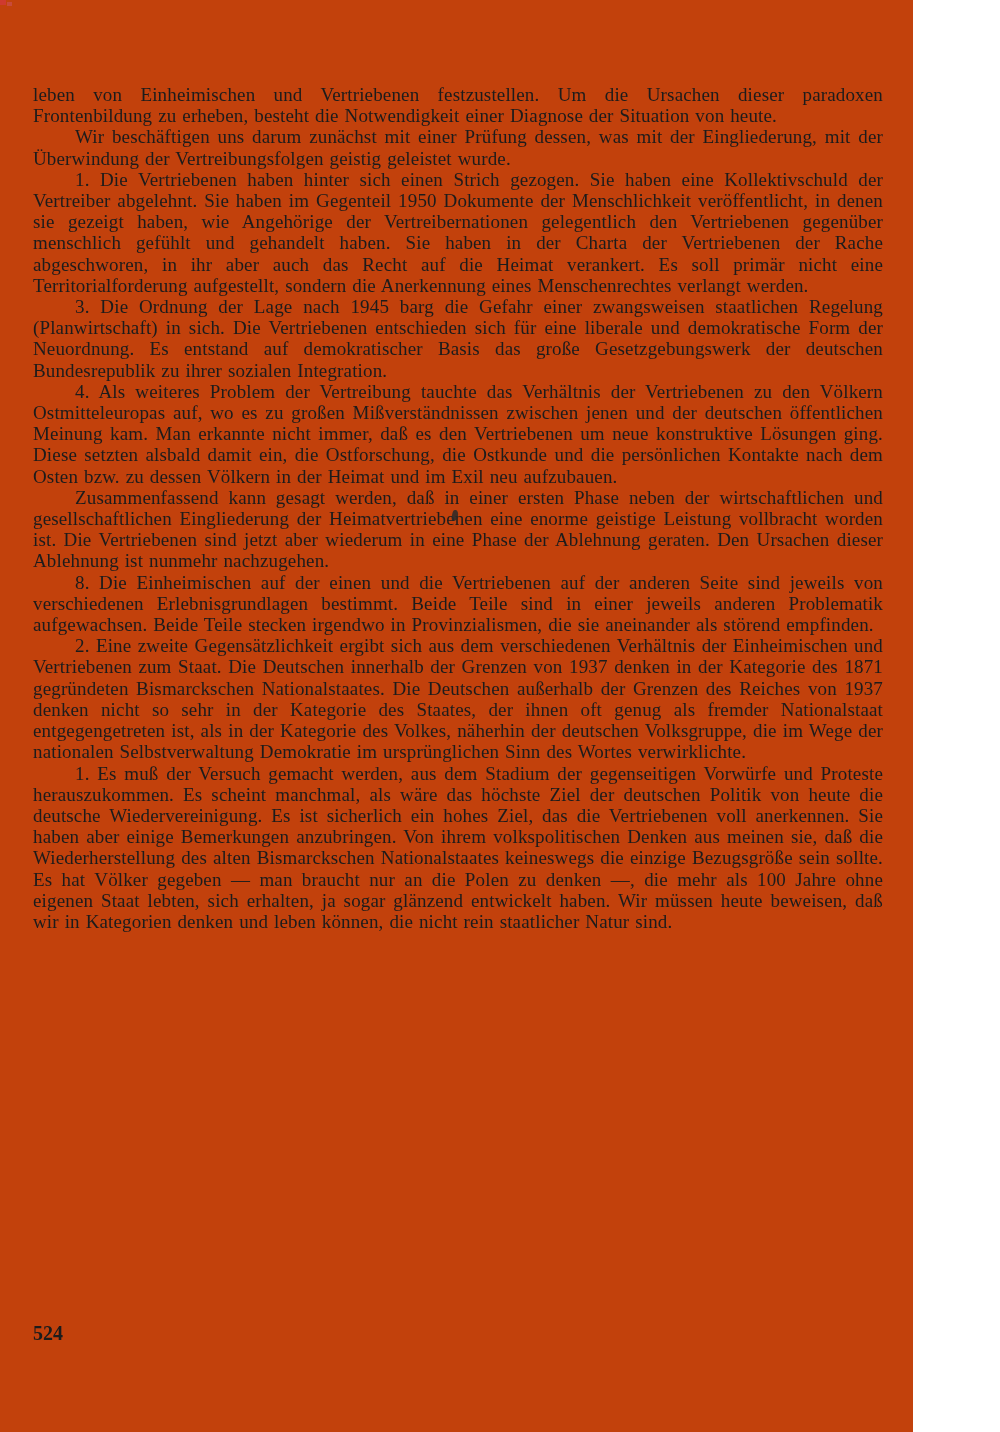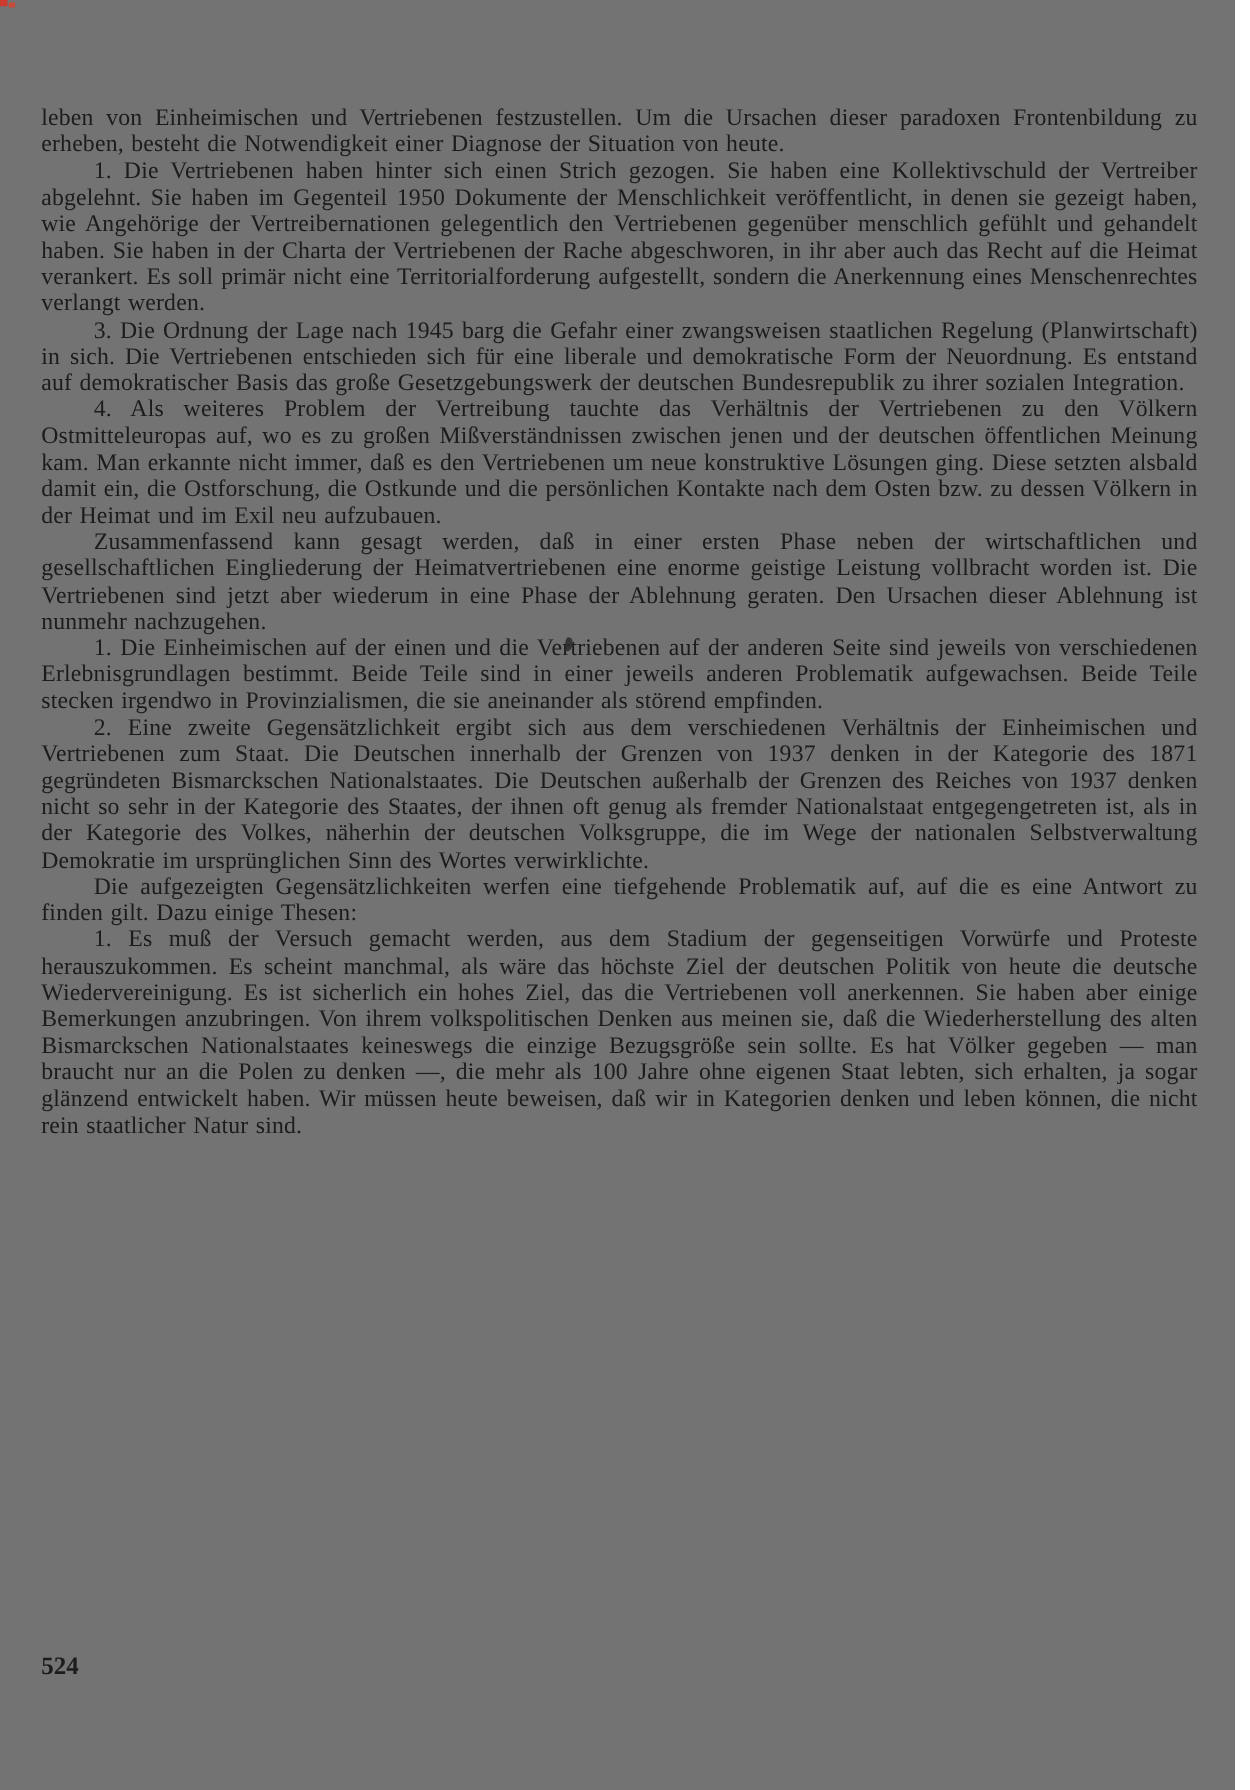--- a/index.html
+++ b/index.html
@@ -2,23 +2,23 @@
 <html lang="de"><head>
 <meta charset="utf-8">
 <style>
   html, body {
     margin: 0;
     padding: 0;
     background: #ffffff;
   }
   .page {
     position: relative;
-    width: 988px;
+    width: 913px;
     height: 1432px;
-    background: #737373;
+    background: #c2410c;
     overflow: hidden;
     font-family: "Liberation Serif", "DejaVu Serif", serif;
     color: #1c1c1c;
   }
   .text-block {
     position: absolute;
     left: 33px;
     right: 30px;
     top: 84px;
     text-align: justify;
@@ -85,27 +85,27 @@
 
 <div class="page">
 
   <div class="corner-artifact">
     <div class="dot-a"></div>
     <div class="dot-b"></div>
   </div>
 
   <div class="text-block">
     <p class="no-indent">leben von Einheimischen und Vertriebenen festzustellen. Um die Ursachen dieser paradoxen Frontenbildung zu erheben, besteht die Notwendigkeit einer Diagnose der Situation von heute.</p>
+    <p>Wir beschäftigen uns darum zunächst mit einer Prüfung dessen, was mit der Eingliederung, mit der Überwindung der Vertreibungsfolgen geistig geleistet wurde.</p>
     <p>1. Die Vertriebenen haben hinter sich einen Strich gezogen. Sie haben eine Kollektivschuld der Vertreiber abgelehnt. Sie haben im Gegenteil 1950 Dokumente der Menschlichkeit veröffentlicht, in denen sie gezeigt haben, wie Angehörige der Vertreibernationen gelegentlich den Vertriebenen gegenüber menschlich gefühlt und gehandelt haben. Sie haben in der Charta der Vertriebenen der Rache abgeschworen, in ihr aber auch das Recht auf die Heimat verankert. Es soll primär nicht eine Territorialforderung aufgestellt, sondern die Anerkennung eines Menschenrechtes verlangt werden.</p>
     <p>3. Die Ordnung der Lage nach 1945 barg die Gefahr einer zwangsweisen staatlichen Regelung (Planwirtschaft) in sich. Die Vertriebenen entschieden sich für eine liberale und demokratische Form der Neuordnung. Es entstand auf demokratischer Basis das große Gesetzgebungswerk der deutschen Bundesrepublik zu ihrer sozialen Integration.</p>
     <p>4. Als weiteres Problem der Vertreibung tauchte das Verhältnis der Vertriebenen zu den Völkern Ostmitteleuropas auf, wo es zu großen Mißverständnissen zwischen jenen und der deutschen öffentlichen Meinung kam. Man erkannte nicht immer, daß es den Vertriebenen um neue konstruktive Lösungen ging. Diese setzten alsbald damit ein, die Ostforschung, die Ostkunde und die persönlichen Kontakte nach dem Osten bzw. zu dessen Völkern in der Heimat und im Exil neu aufzubauen.</p>
     <p>Zusammenfassend kann gesagt werden, daß in einer ersten Phase neben der wirtschaftlichen und gesellschaftlichen Eingliederung der Heimatvertriebenen eine enorme geistige Leistung vollbracht worden ist. Die Vertriebenen sind jetzt aber wiederum in eine Phase der Ablehnung geraten. Den Ursachen dieser Ablehnung ist nunmehr nachzugehen.</p>
-    <p>1. Die Einheimischen auf der einen und die Vertriebenen auf der anderen Seite sind jeweils von verschiedenen Erlebnisgrundlagen bestimmt. Beide Teile sind in einer jeweils anderen Problematik aufgewachsen. Beide Teile stecken irgendwo in Provinzialismen, die sie aneinander als störend empfinden.</p>
+    <p>8. Die Einheimischen auf der einen und die Vertriebenen auf der anderen Seite sind jeweils von verschiedenen Erlebnisgrundlagen bestimmt. Beide Teile sind in einer jeweils anderen Problematik aufgewachsen. Beide Teile stecken irgendwo in Provinzialismen, die sie aneinander als störend empfinden.</p>
     <p>2. Eine zweite Gegensätzlichkeit ergibt sich aus dem verschiedenen Verhältnis der Einheimischen und Vertriebenen zum Staat. Die Deutschen innerhalb der Grenzen von 1937 denken in der Kategorie des 1871 gegründeten Bismarckschen Nationalstaates. Die Deutschen außerhalb der Grenzen des Reiches von 1937 denken nicht so sehr in der Kategorie des Staates, der ihnen oft genug als fremder Nationalstaat entgegengetreten ist, als in der Kategorie des Volkes, näherhin der deutschen Volksgruppe, die im Wege der nationalen Selbstverwaltung Demokratie im ursprünglichen Sinn des Wortes verwirklichte.</p>
-    <p>Die aufgezeigten Gegensätzlichkeiten werfen eine tiefgehende Problematik auf, auf die es eine Antwort zu finden gilt. Dazu einige Thesen:</p>
     <p>1. Es muß der Versuch gemacht werden, aus dem Stadium der gegenseitigen Vorwürfe und Proteste herauszukommen. Es scheint manchmal, als wäre das höchste Ziel der deutschen Politik von heute die deutsche Wiedervereinigung. Es ist sicherlich ein hohes Ziel, das die Vertriebenen voll anerkennen. Sie haben aber einige Bemerkungen anzubringen. Von ihrem volkspolitischen Denken aus meinen sie, daß die Wiederherstellung des alten Bismarckschen Nationalstaates keineswegs die einzige Bezugsgröße sein sollte. Es hat Völker gegeben — man braucht nur an die Polen zu denken —, die mehr als 100 Jahre ohne eigenen Staat lebten, sich erhalten, ja sogar glänzend entwickelt haben. Wir müssen heute beweisen, daß wir in Kategorien denken und leben können, die nicht rein staatlicher Natur sind.</p>
   </div>
 
   <div class="ink-mark"></div>
 
   <div class="page-number">524</div>
 
 </div>
 
 </body></html>

